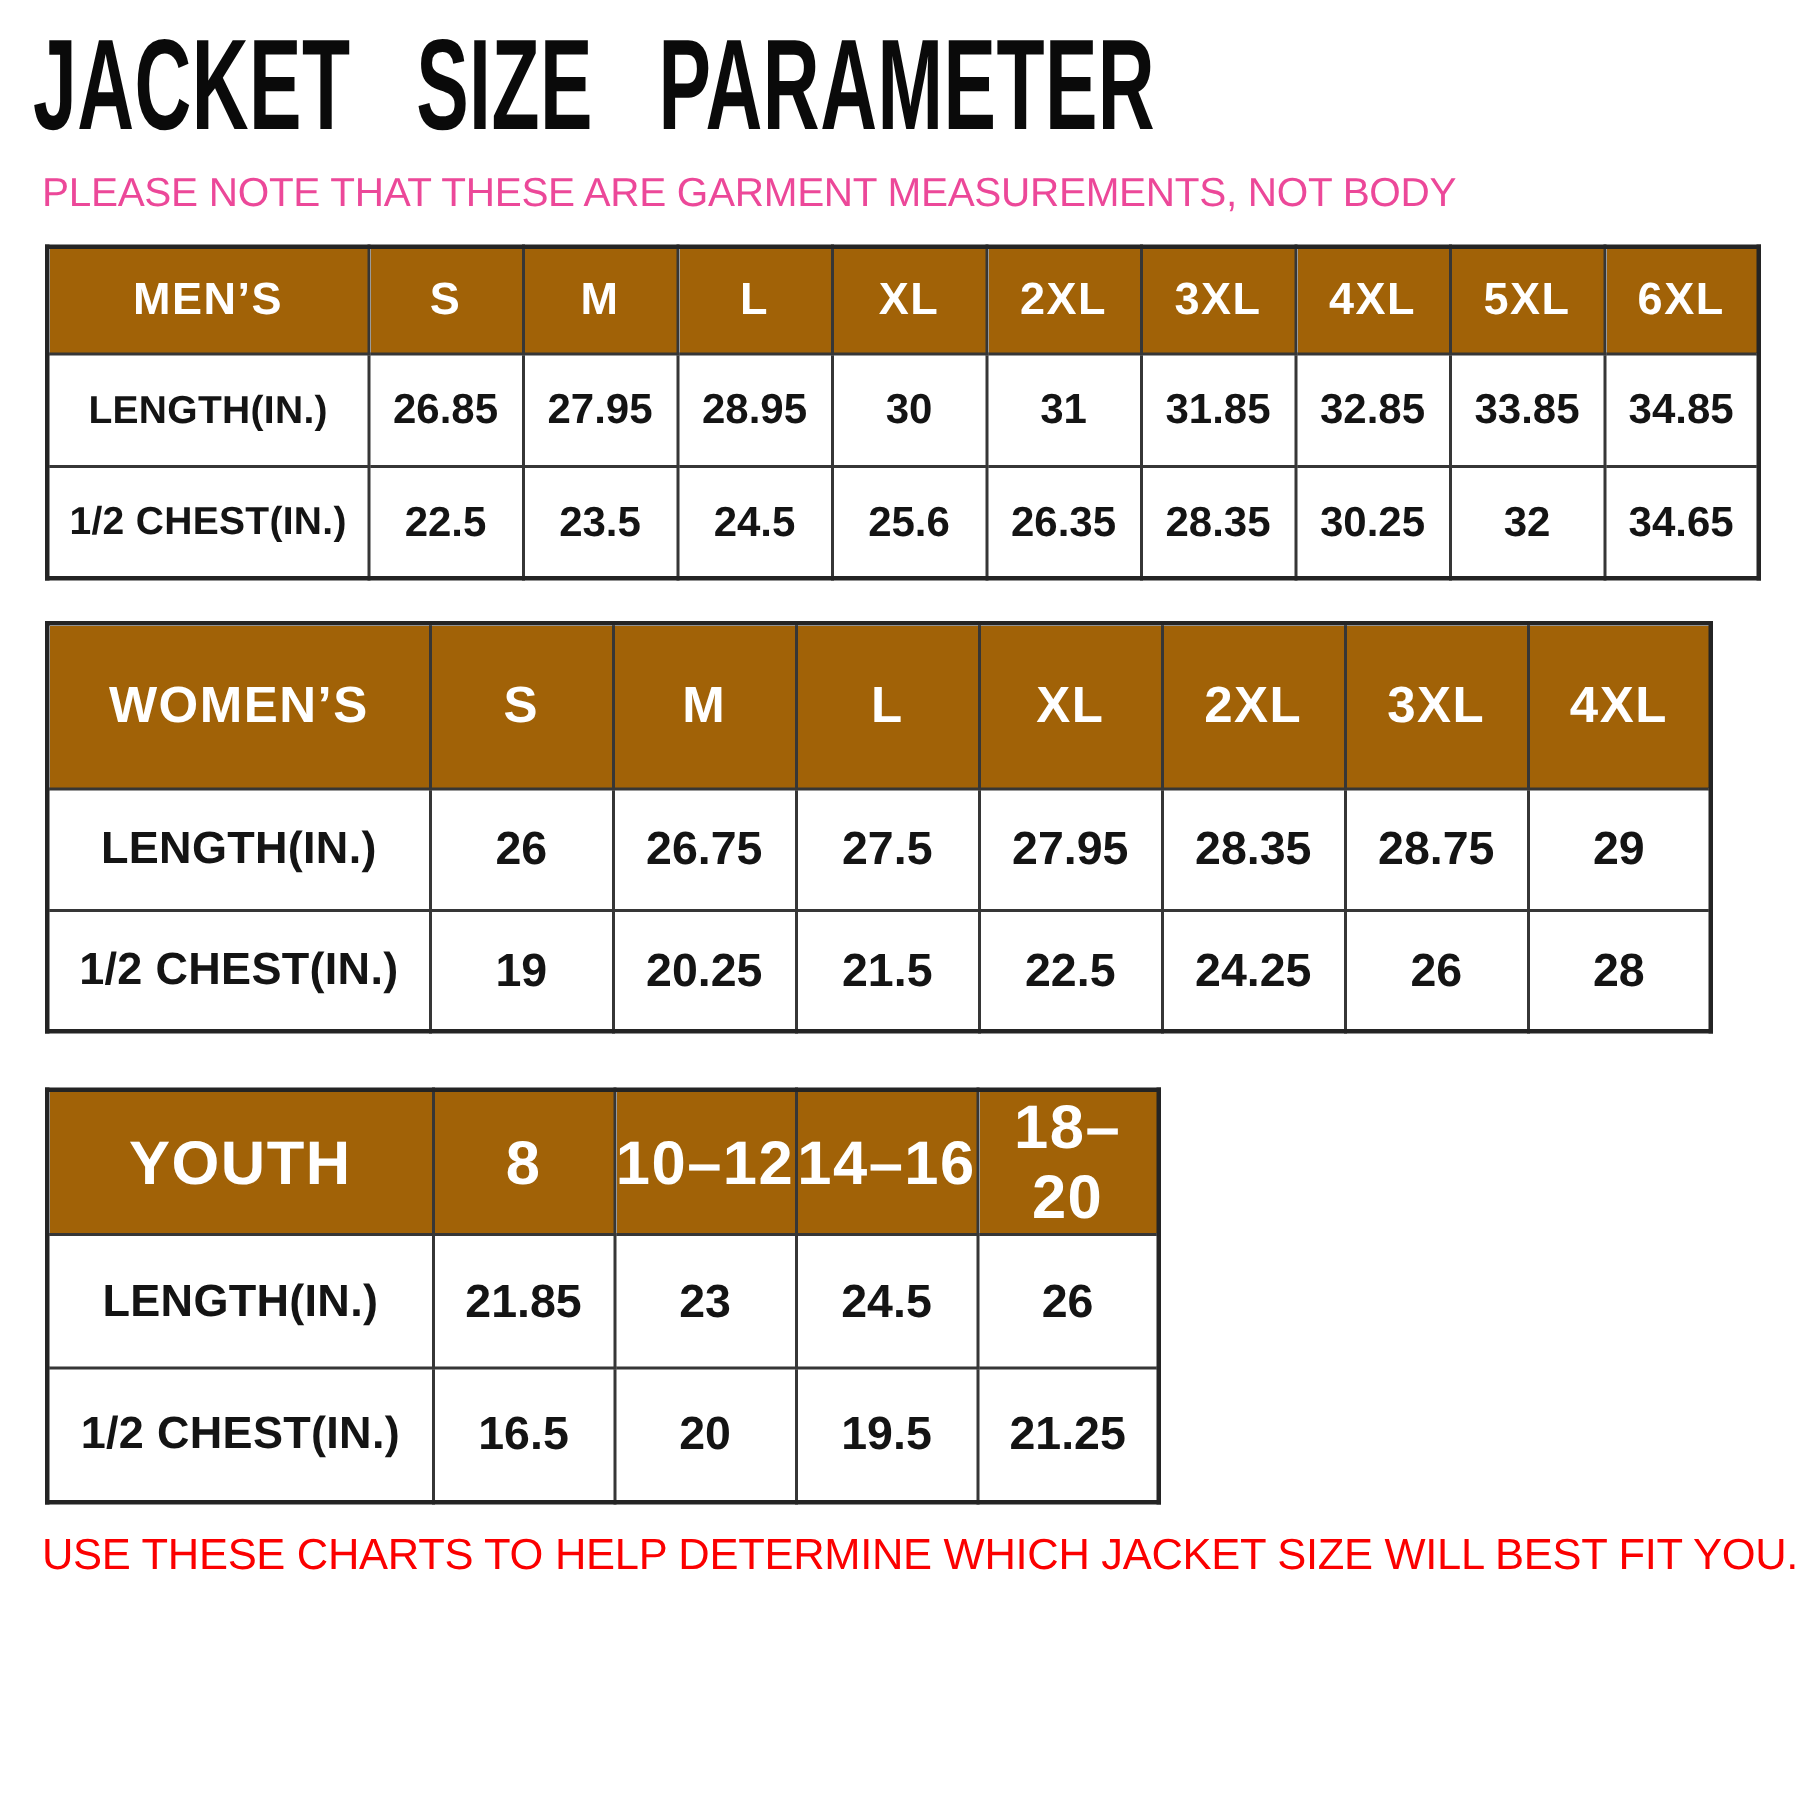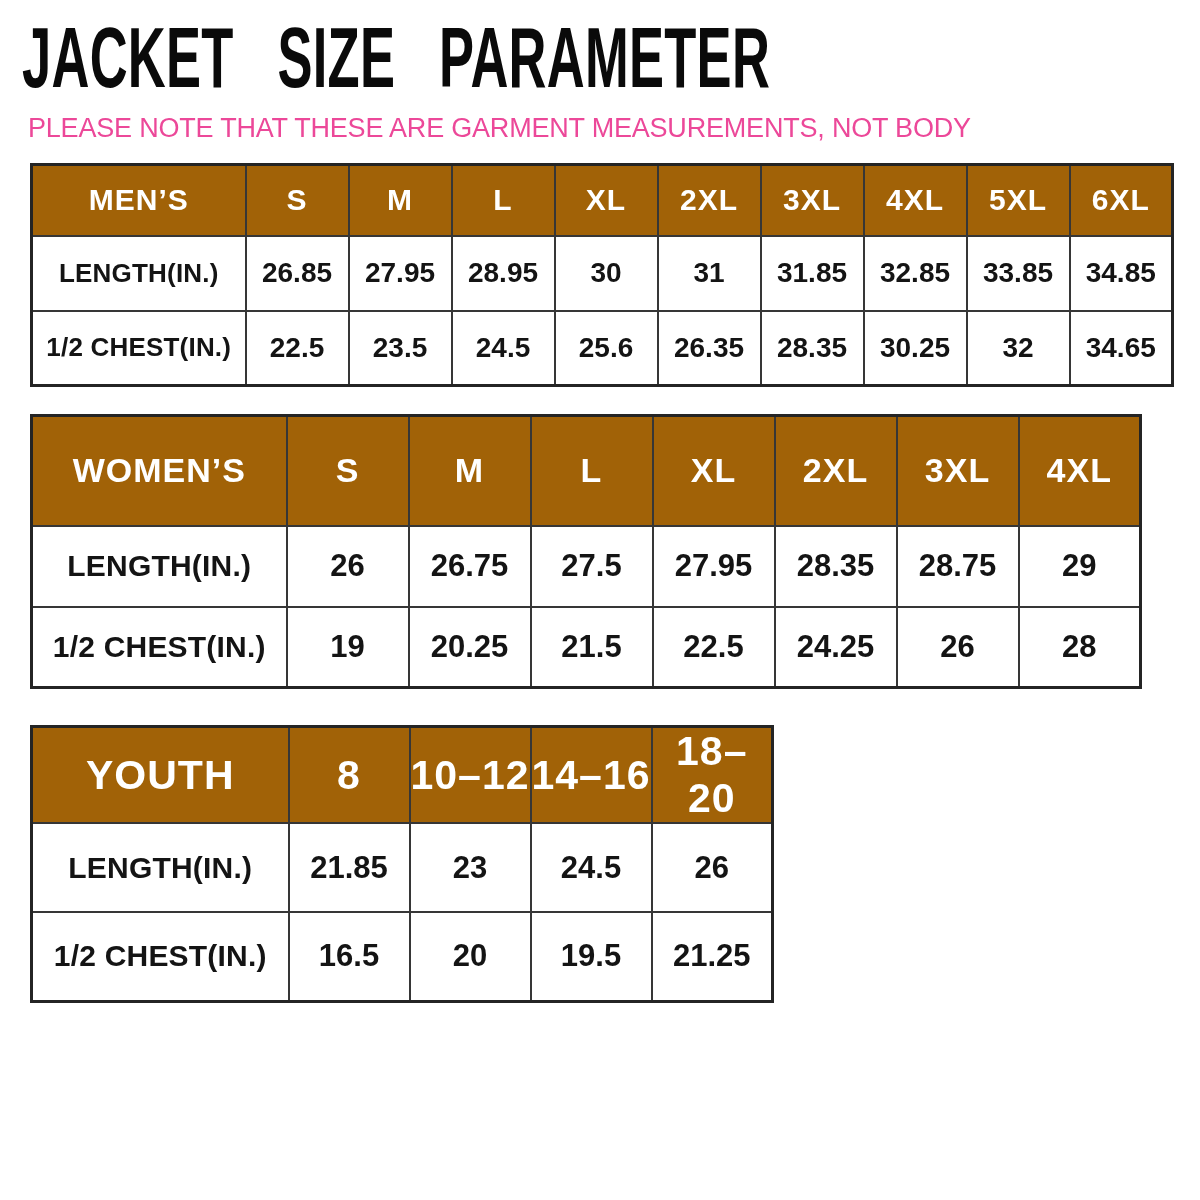--- a/index.html
+++ b/index.html
@@ -191,14 +191,15 @@
           <td class="row-label">1/2 CHEST(IN.)</td>
           <td>16.5</td>
           <td>20</td>
           <td>19.5</td>
           <td>21.25</td>
         </tr>
       </tbody>
     </table>
 
 
+  <p class="footer-advice">USE THESE CHARTS TO HELP DETERMINE WHICH JACKET SIZE WILL BEST FIT YOU.</p>
 
 </div>
 
 </body></html>

